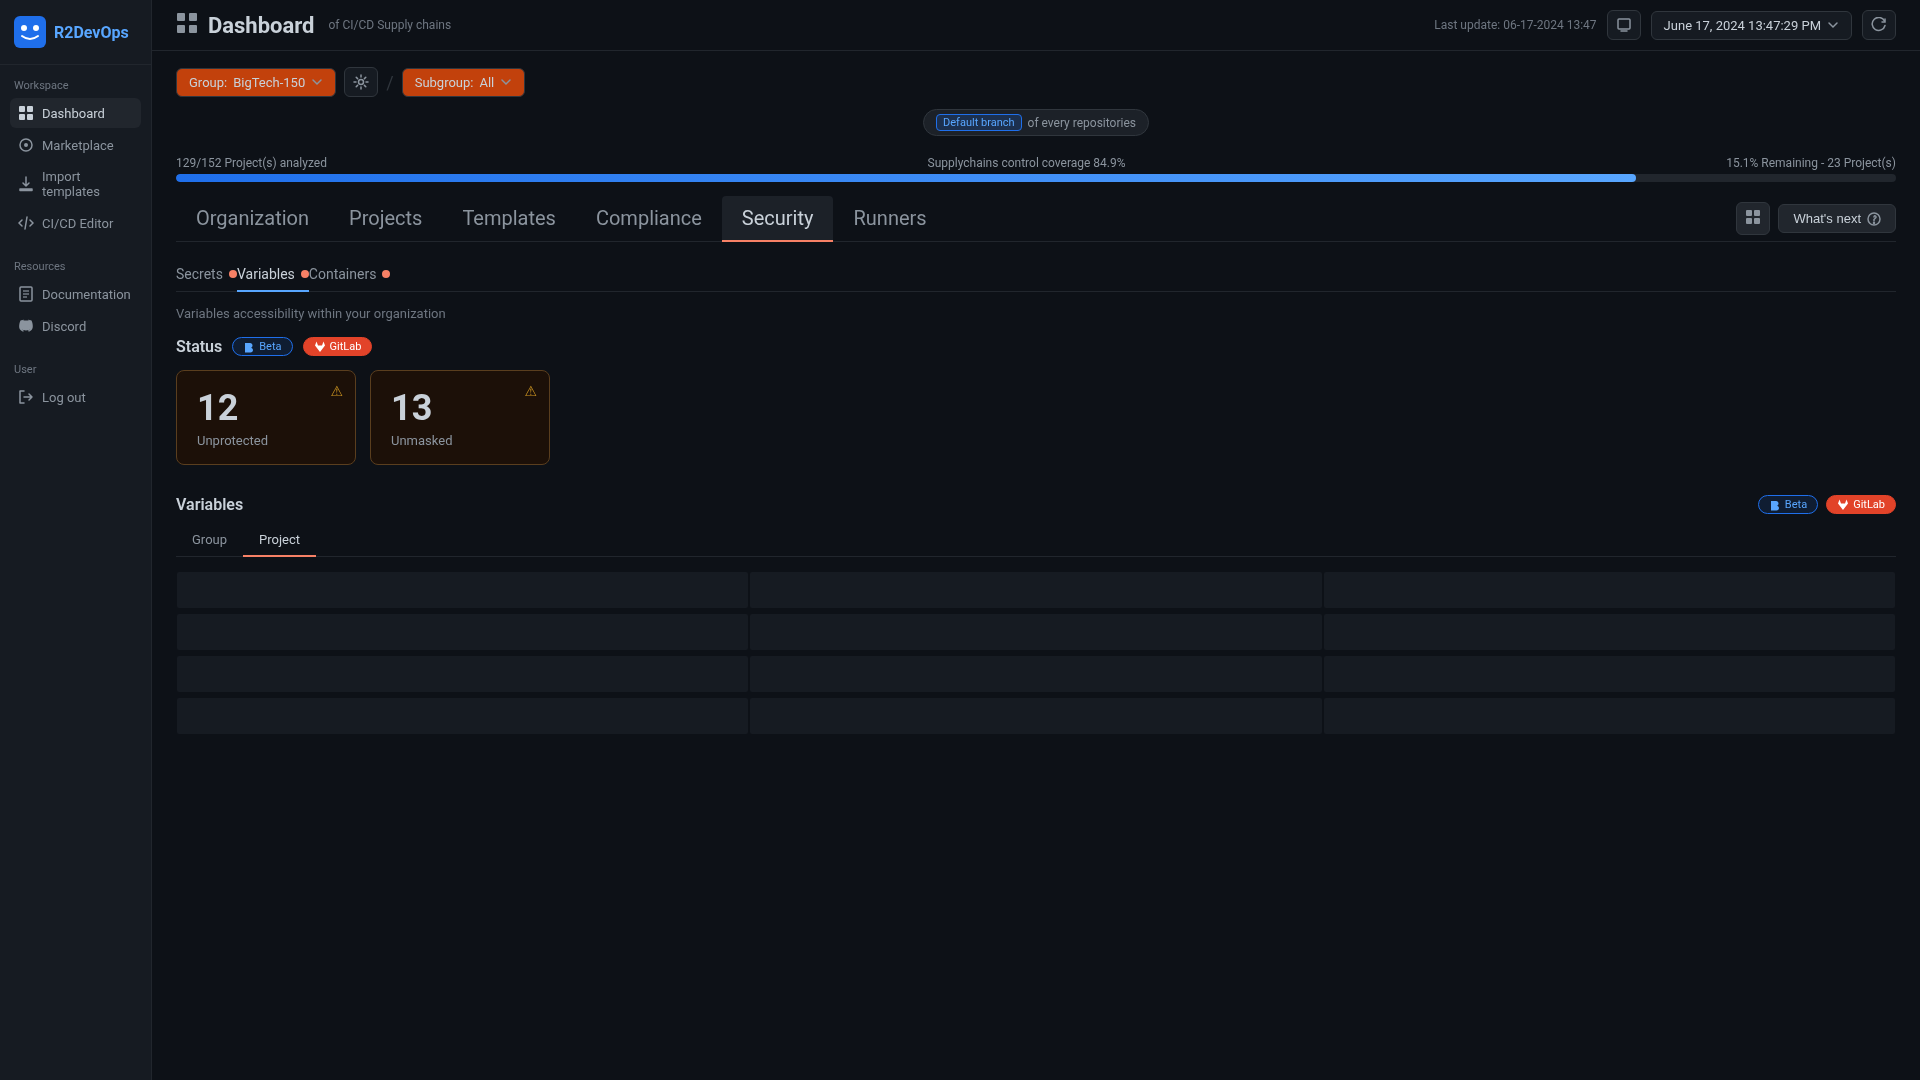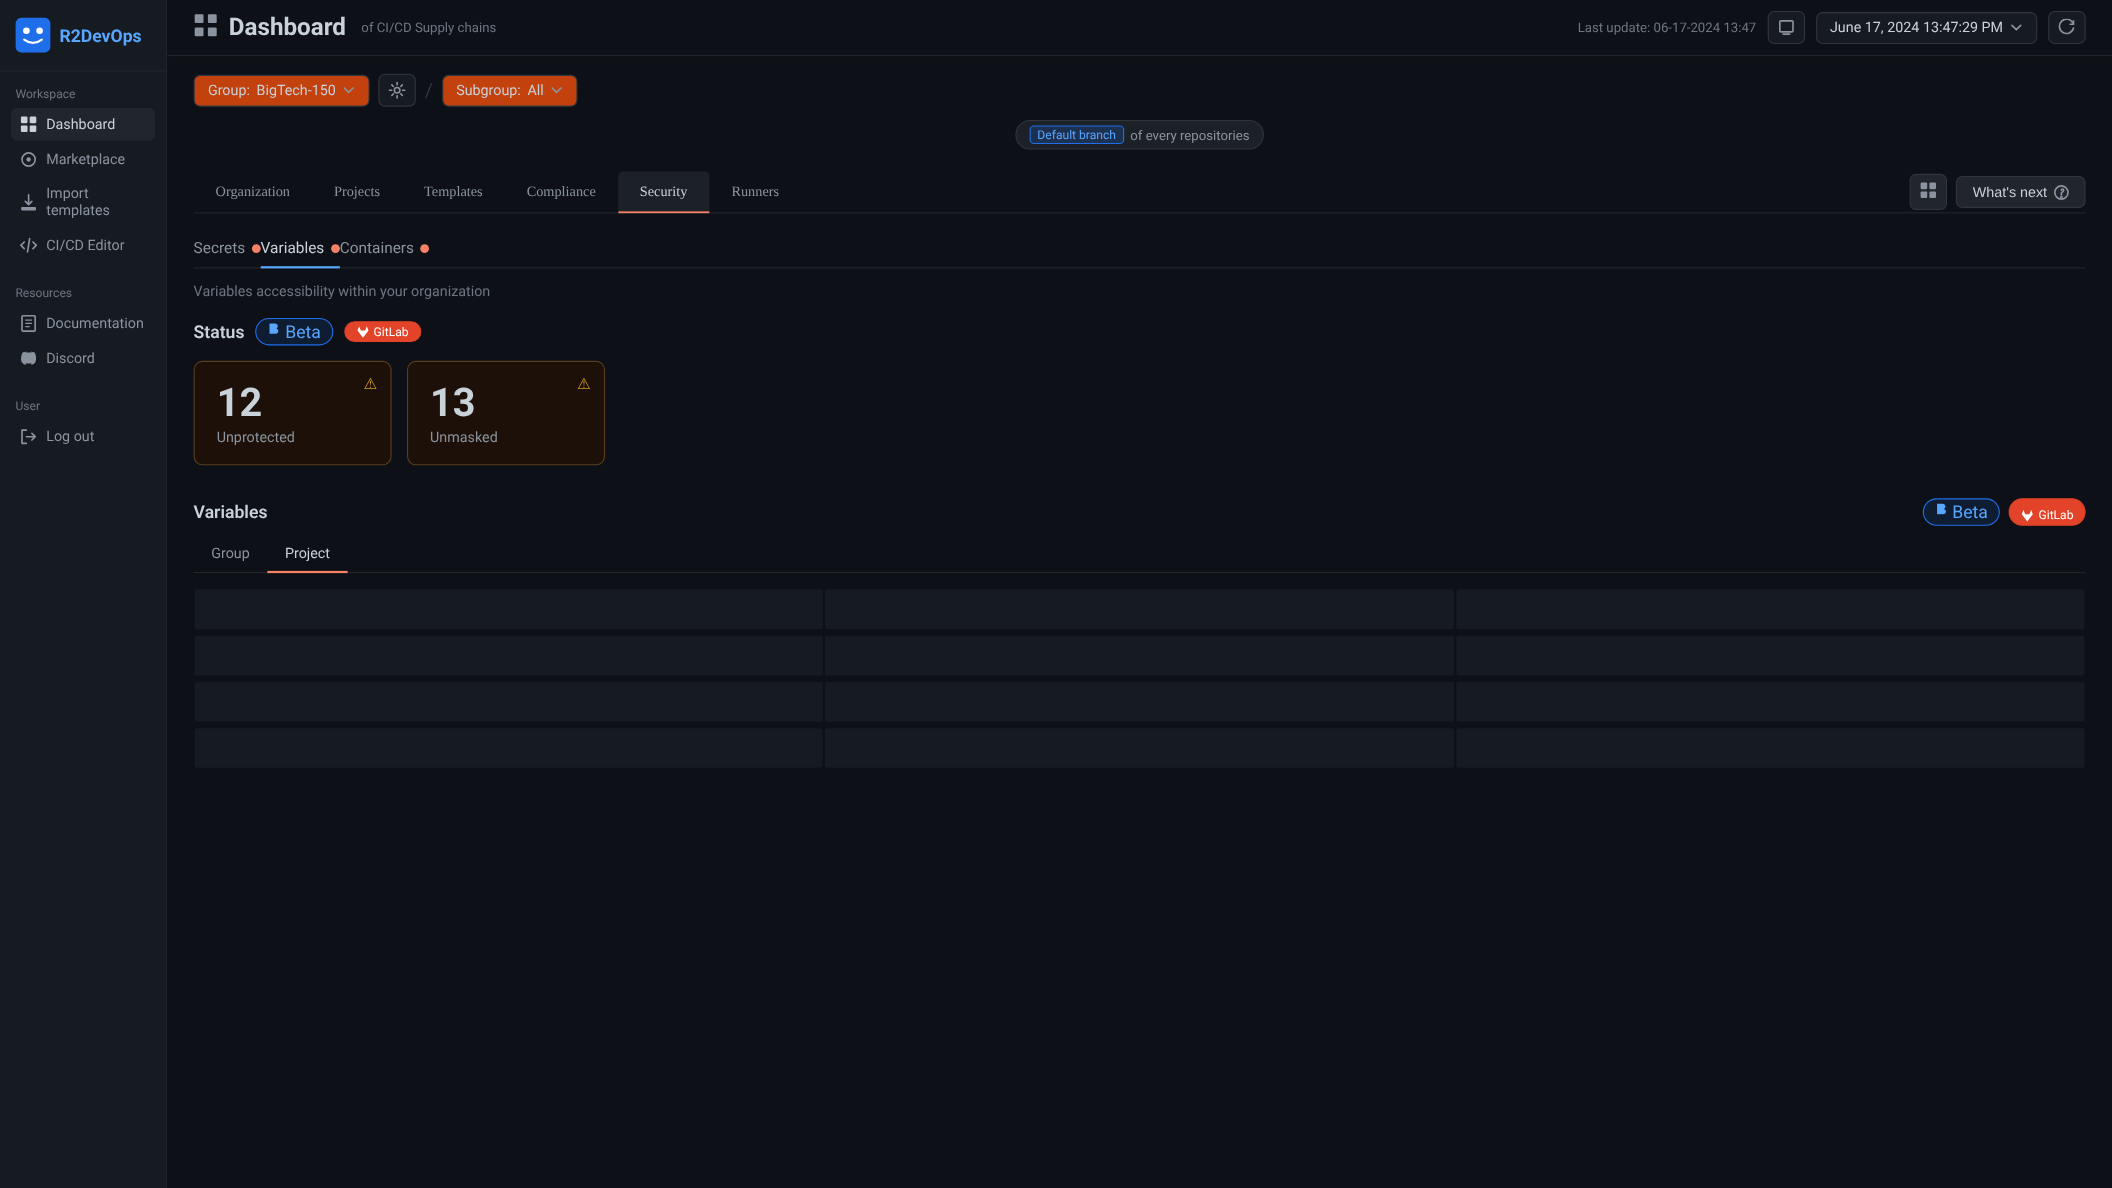--- a/index.html
+++ b/index.html
@@ -255,26 +255,25 @@
       justify-content: space-between;
       border-bottom: 1px solid #21262d;
       margin-bottom: 0;
     }
     .tabs {
       display: flex;
       gap: 0;
     }
     .tab {
       padding: 10px 20px;
-      font-size: 13px;
+      font-size: 20px;
       color: #8b949e;
       cursor: pointer;
       border-bottom: 2px solid transparent;
       margin-bottom: -1px;
-      font-family: Liberation Serif, serif;
     }
     .tab.active {
       color: #c9d1d9;
       border-bottom: 2px solid #f78166;
       background: #1c2128;
       border-radius: 4px 4px 0 0;
     }
     .tabs-actions {
       display: flex;
       align-items: center;
@@ -348,26 +347,27 @@
       gap: 10px;
       margin-bottom: 14px;
     }
     .status-title {
       font-size: 16px;
       font-weight: 600;
       color: #c9d1d9;
     }
     .badge-beta {
       display: flex;
+      align-items: center;
       gap: 4px;
       background: #1f6feb22;
       border: 1px solid #1f6feb;
       border-radius: 20px;
       padding: 2px 10px;
-      font-size: 16px;
+      font-size: 11px;
       color: #58a6ff;
     }
     .badge-gitlab {
       display: flex;
       align-items: flex-end;
       gap: 4px;
       background: #e24329;
       border: 1px solid #e24329;
       border-radius: 20px;
       padding: 2px 10px;
@@ -615,20 +615,30 @@
       </div>
     </div>
 
     <div style="display:flex;justify-content:center;margin-bottom:10px;">
       <div class="branch-banner">
         <span class="branch-badge">Default branch</span>
         <span>of every repositories</span>
       </div>
     </div>
 
+    <div class="progress-section">
+      <div class="progress-labels">
+        <span>129/152 Project(s) analyzed</span>
+        <span>Supplychains control coverage 84.9%</span>
+        <span>15.1% Remaining - 23 Project(s)</span>
+      </div>
+      <div class="progress-bar-container">
+        <div class="progress-bar-fill" style="width:84.9%"></div>
+      </div>
+    </div>
 
     <div class="tabs-row">
       <div class="tabs">
         <div class="tab">Organization</div>
         <div class="tab">Projects</div>
         <div class="tab">Templates</div>
         <div class="tab">Compliance</div>
         <div class="tab active">Security</div>
         <div class="tab">Runners</div>
       </div>

